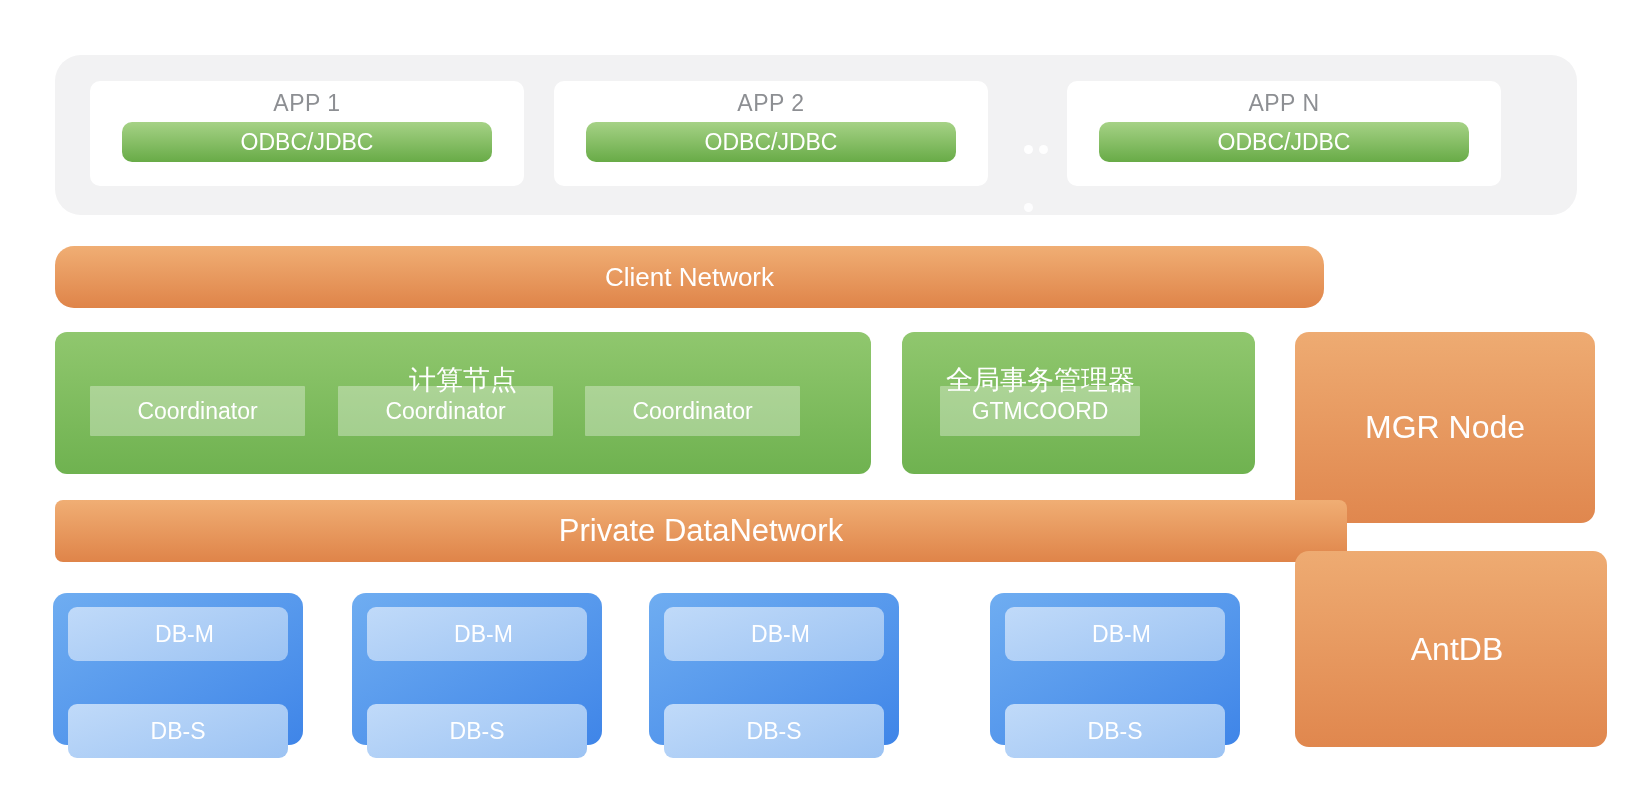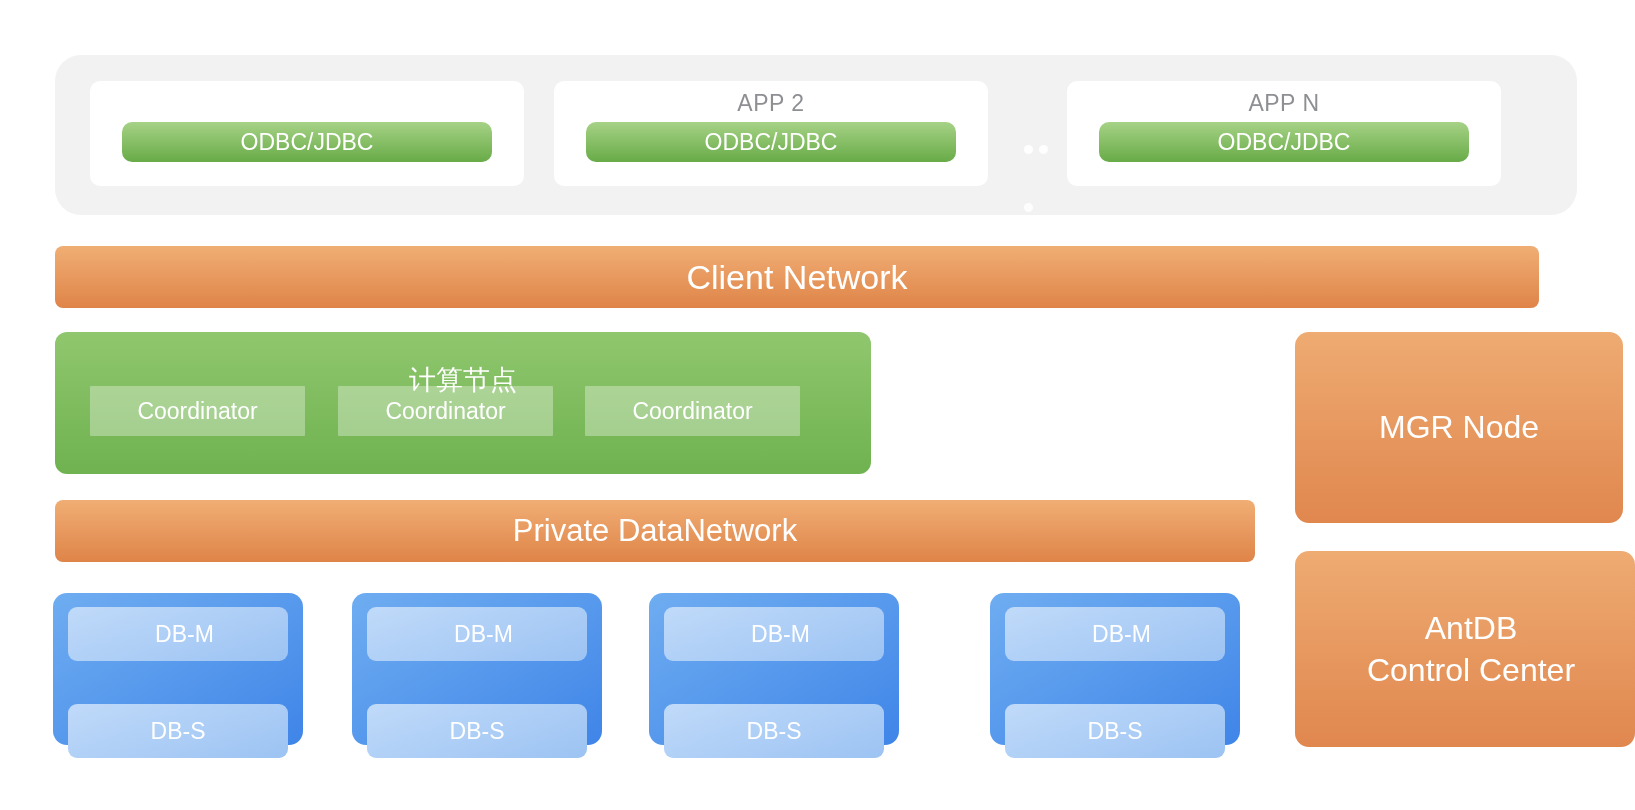--- a/index.html
+++ b/index.html
@@ -45,22 +45,22 @@
   .dot-b { left: 984px; top: 90px; opacity: 0.9; }
   .dot-c { left: 969px; top: 148px; opacity: 0.85; }
 
   
   .bar {
     position: absolute; border-radius: 8px;
     background: linear-gradient(#f0ae74, #df8449);
     color: #ffffff;
     display: flex; align-items: center; justify-content: center;
   }
-  .client-bar { left: 55px; top: 246px; width: 1484px; height: 62px; font-size: 34px; }
-  .data-bar   { left: 55px; top: 500px; width: 1200px; height: 62px; font-size: 31px; }
+  .client-bar { left: 55px; top: 246px; width: 1269px; height: 62px; font-size: 26px; border-radius: 19px; }
+  .data-bar   { left: 55px; top: 500px; width: 1292px; height: 62px; font-size: 31px; }
 
   
   .green-box {
     position: absolute; top: 332px; height: 142px;
     background: linear-gradient(#90c76e, #6fb250);
     border-radius: 12px; color: #ffffff;
   }
   .compute-box { left: 55px; width: 816px; }
   .gtm-box { left: 902px; width: 353px; }
   .green-title { text-align: center; margin-top: 30px; font-size: 27px; }
@@ -71,21 +71,21 @@
     color: #ffffff; font-size: 23px;
     display: flex; align-items: center; justify-content: center;
   }
   .coord-1 { left: 35px;  width: 215px; }
   .coord-2 { left: 283px; width: 215px; }
   .coord-3 { left: 530px; width: 215px; }
   .gtmcoord { left: 38px; width: 200px; }
 
   
   .orange-box {
-    position: absolute; left: 1295px; width: 328px;
+    position: absolute; left: 1295px; width: 300px;
     background: linear-gradient(#eeab72, #e0874e);
     border-radius: 14px; color: #ffffff;
     display: flex; flex-direction: column; align-items: center; justify-content: center;
     text-align: center; font-size: 32px; line-height: 1.32;
   }
   .mgr-box   { top: 332px; height: 191px; }
   .antdb-box { top: 551px; height: 196px; padding-left: 12px; }
 
   
   .db-box {
@@ -107,20 +107,21 @@
   .db-m { top: 14px; padding-left: 13px; }
   .db-s { top: 79px; margin-top: 32px; }
 </style>
 </head>
 <body>
 
 <div class="canvas">
 
   <div class="apps-layer">
     <div class="app-card app-card-1">
+      <div class="app-title">APP 1</div>
       <div class="app-btn">ODBC/JDBC</div>
     </div>
     <div class="app-card app-card-2">
       <div class="app-title">APP 2</div>
       <div class="app-btn">ODBC/JDBC</div>
     </div>
     <div class="app-card app-card-n">
       <div class="app-title">APP N</div>
       <div class="app-btn">ODBC/JDBC</div>
     </div>
@@ -131,20 +132,24 @@
 
   <div class="bar client-bar">Client Network</div>
 
   <div class="green-box compute-box">
     <div class="green-title">计算节点</div>
     <div class="sub-btn coord-1">Coordinator</div>
     <div class="sub-btn coord-2">Coordinator</div>
     <div class="sub-btn coord-3">Coordinator</div>
   </div>
 
+  <div class="green-box gtm-box">
+    <div class="green-title">全局事务管理器</div>
+    <div class="sub-btn gtmcoord">GTMCOORD</div>
+  </div>
 
   <div class="orange-box mgr-box">
     <span>MGR Node</span>
   </div>
 
   <div class="bar data-bar">Private DataNetwork</div>
 
   <div class="db-box db-1">
     <div class="db-btn db-m">DB-M</div>
     <div class="db-btn db-s">DB-S</div>
@@ -157,16 +162,15 @@
     <div class="db-btn db-m">DB-M</div>
     <div class="db-btn db-s">DB-S</div>
   </div>
   <div class="db-box db-4">
     <div class="db-btn db-m">DB-M</div>
     <div class="db-btn db-s">DB-S</div>
   </div>
 
   <div class="orange-box antdb-box">
     <span>AntDB</span>
-    <span>Control Center</span>
   </div>
 
 </div>
 
 </body></html>

